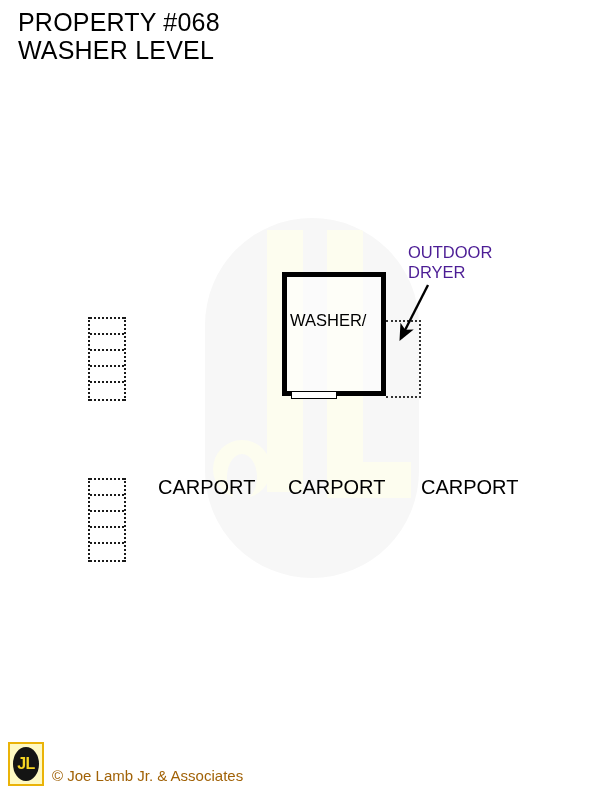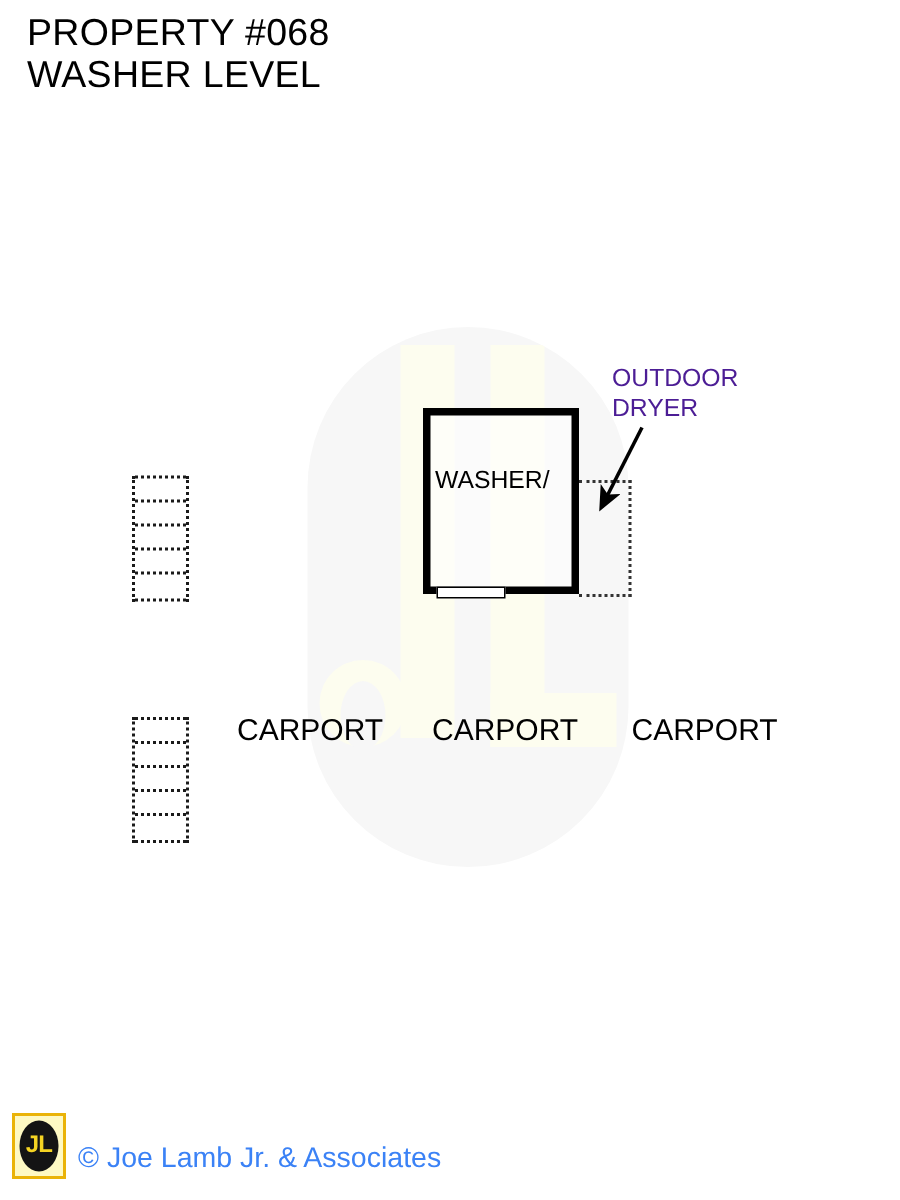--- a/index.html
+++ b/index.html
@@ -241,22 +241,22 @@
   }
   #footer-logo-text {
     font-family: "Liberation Sans", sans-serif;
     font-size: 16px;
     font-weight: bold;
     color: #f5d423;
     letter-spacing: -0.5px;
     line-height: 1;
   }
   #footer-copyright {
-    font-size: 19px;
-    color: #3b82f6;
+    font-size: 15px;
+    color: #a16207;
     margin-left: 8px;
     margin-bottom: 2px;
     white-space: nowrap;
   }
 </style>
 </head>
 <body>
 
 <div id="page">
 

